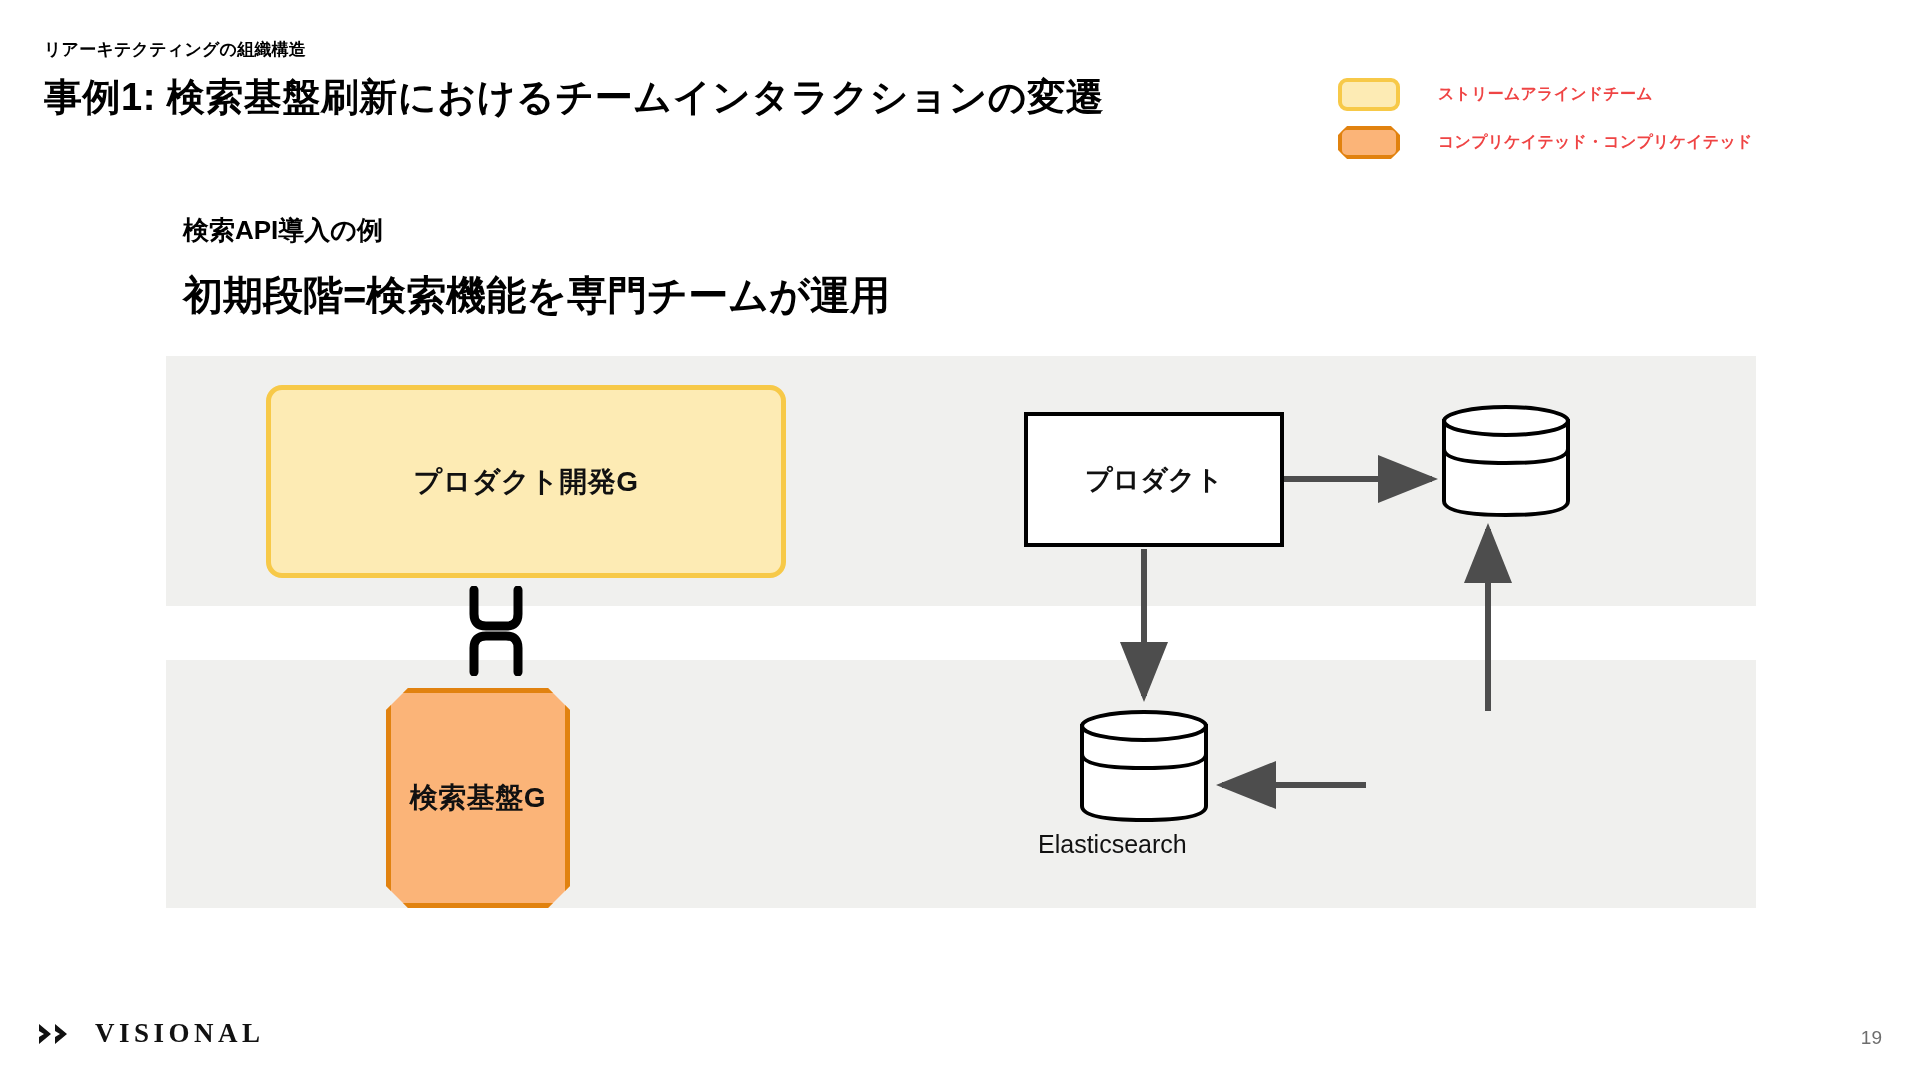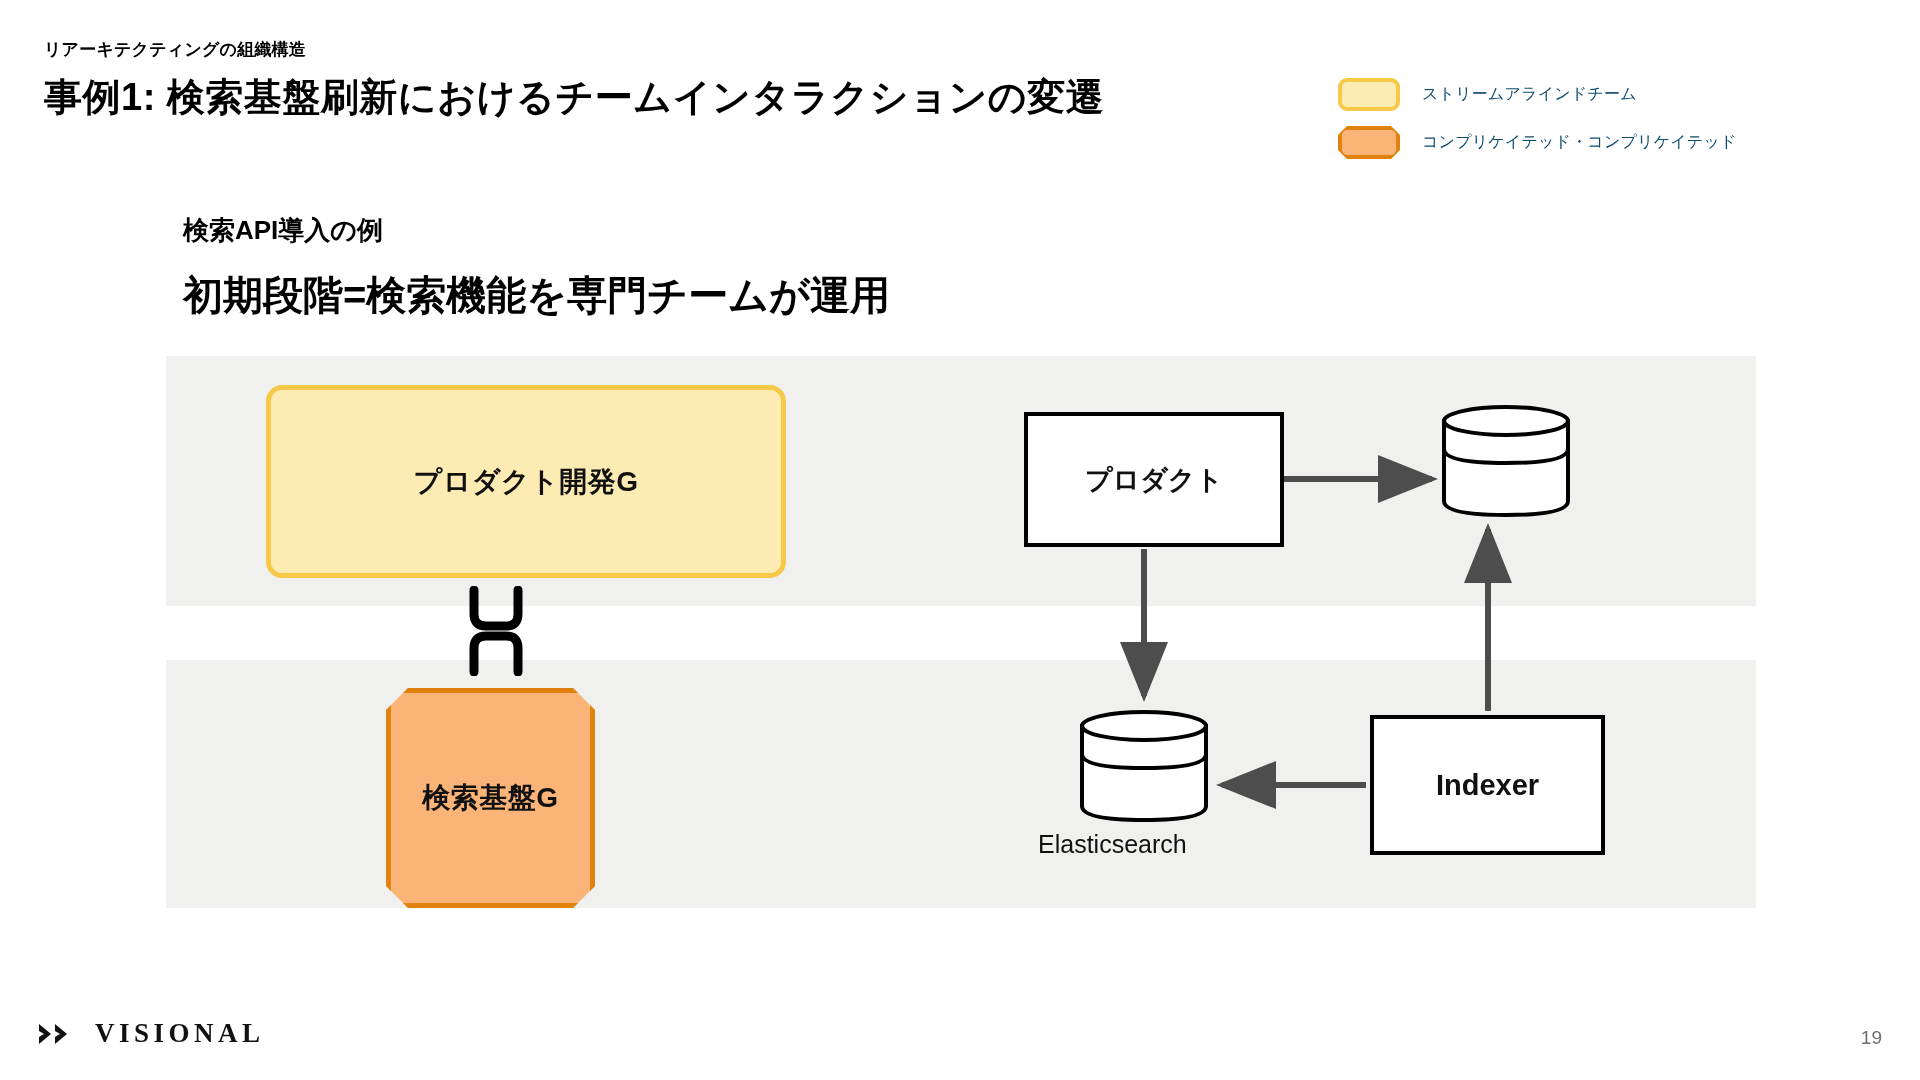--- a/index.html
+++ b/index.html
@@ -65,24 +65,25 @@
   }
   .legend-swatch.complicated {
     background: #fbb478;
     border: 4px solid #e1820f;
     border-radius: 9px;
     clip-path: polygon(9px 0, calc(100% - 9px) 0, 100% 9px, 100% calc(100% - 9px),
                        calc(100% - 9px) 100%, 9px 100%, 0 calc(100% - 9px), 0 9px);
   }
   .legend-label {
     font-size: 16px;
-    font-weight: 400;
-    color: #0c4a6e;
+    font-weight: 700;
+    color: #ef4444;
     white-space: nowrap;
     letter-spacing: 0.2px;
+    margin-left: 16px;
   }
 
   
   .section-eyebrow {
     position: absolute;
     left: 183px;
     top: 213px;
     font-size: 26px;
     font-weight: 700;
     color: #000;
@@ -125,21 +126,21 @@
     width: 520px;
     height: 193px;
     background: #fdebb4;
     border: 5px solid #f7c948;
     border-radius: 16px;
     font-size: 28px;
   }
   .team-complicated {
     left: 386px;
     top: 688px;
-    width: 209px;
+    width: 184px;
     height: 220px;
     background: #fbb478;
     border: 5px solid #e1820f;
     font-size: 28px;
     clip-path: polygon(22px 0, calc(100% - 22px) 0, 100% 22px, 100% calc(100% - 22px),
                        calc(100% - 22px) 100%, 22px 100%, 0 calc(100% - 22px), 0 22px);
   }
 
   
   .collab-symbol {
@@ -295,23 +296,20 @@
   </svg>
 
   <svg class="cyl db-es" viewBox="0 0 132 116">
     <path d="M4 18 L4 98 Q4 112 66 112 Q128 112 128 98 L128 18 Z" fill="#ffffff" stroke="#000000" stroke-width="4"></path>
     <ellipse cx="66" cy="18" rx="62" ry="14" fill="#ffffff" stroke="#000000" stroke-width="4"></ellipse>
     <path d="M4 46 Q4 60 66 60 Q128 60 128 46" fill="none" stroke="#000000" stroke-width="4"></path>
   </svg>
 
   <div class="cyl-label es">Elasticsearch</div>
 
-  <div class="arch-box indexer">
-    <span>Indexer</span>
-  </div>
 </div>
 
 <div class="footer-logo">
   <svg class="footer-logo-mark" width="44" height="26" viewBox="0 0 44 26">
     <path d="M1 3 L13 13 L1 23 L1 16 L6 13 L1 10 Z" fill="#111111"></path>
     <path d="M17 3 L29 13 L17 23 L17 16 L22 13 L17 10 Z" fill="#111111"></path>
   </svg>
   <span class="footer-logo-word">VISIONAL</span>
 </div>
 

